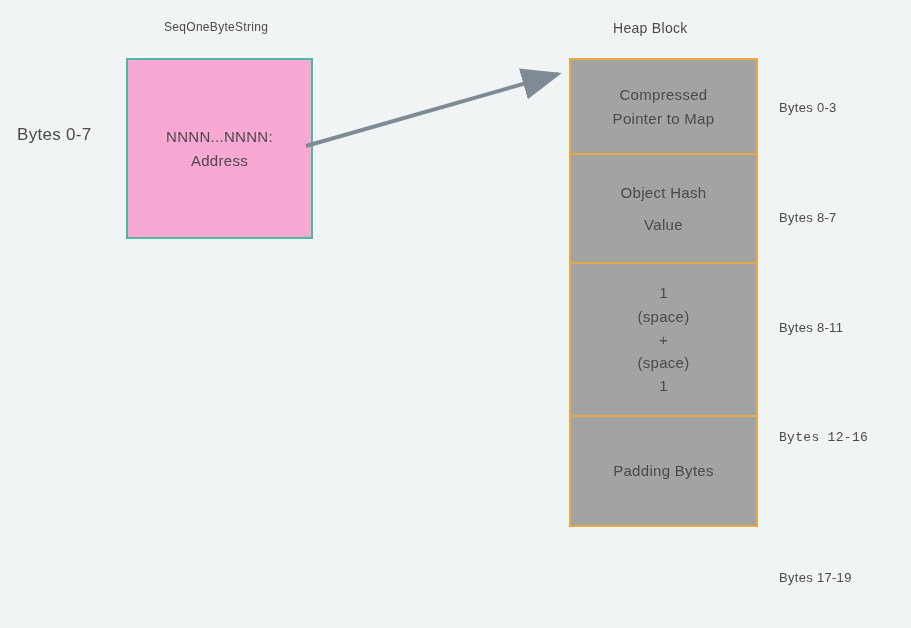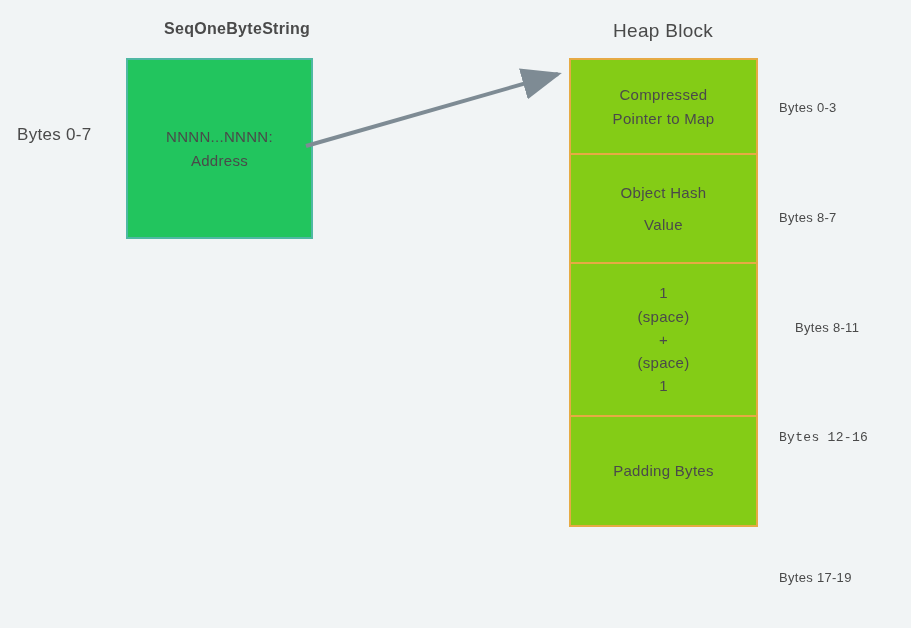--- a/index.html
+++ b/index.html
@@ -12,67 +12,67 @@
       height: 628px;
       background: #f1f4f5;
       font-family: -apple-system, BlinkMacSystemFont, "Segoe UI", Helvetica, Arial, sans-serif;
       position: relative;
       color: #4a4a4a;
     }
     .title-left {
       position: absolute;
       left: 164px;
       top: 20px;
-      font-size: 16px;
-      font-weight: 700;
+      font-size: 12px;
+      font-weight: 400;
       letter-spacing: 0.3px;
     }
     .title-right {
       position: absolute;
       left: 613px;
       top: 20px;
-      font-size: 19px;
+      font-size: 14px;
       font-weight: 500;
       letter-spacing: 0.3px;
     }
     .label-left-1 {
       position: absolute;
       left: 17px;
       top: 125px;
       font-size: 17px;
       font-weight: 400;
       letter-spacing: 0.3px;
     }
     .box-left {
       position: absolute;
       left: 126px;
       top: 58px;
       width: 187px;
       height: 181px;
-      background: #22c55e;
+      background: #f9a8d4;
       border: 2px solid #4fb8a3;
       display: flex;
       flex-direction: column;
       align-items: center;
       justify-content: center;
       text-align: center;
       font-size: 15px;
       line-height: 1.6;
       letter-spacing: 0.3px;
       color: #4a4a4a;
     }
     .heap-block {
       position: absolute;
       left: 569px;
       top: 58px;
       width: 189px;
     }
     .cell {
       border: 2px solid #e6aa44;
-      background: #84cc16;
+      background: #a3a3a3;
       display: flex;
       flex-direction: column;
       align-items: center;
       justify-content: center;
       text-align: right;
       font-size: 15px;
       line-height: 1.55;
       letter-spacing: 0.3px;
       color: #4a4a4a;
       margin-top: -2px;
@@ -85,21 +85,21 @@
     .c4 { height: 112px; }
 
     .right-labels {
       position: absolute;
       left: 779px;
       font-size: 13px;
       letter-spacing: 0.3px;
     }
     .rl0 { top: 100px; }
     .rl1 { top: 210px; }
-    .rl2 { top: 320px; margin-left: 16px; }
+    .rl2 { top: 320px; }
     .rl3 { top: 430px; font-family: Liberation Mono, monospace; }
     .rl4 { top: 570px; }
 
     .arrow-svg {
       position: absolute;
       left: 300px;
       top: 50px;
       pointer-events: none;
     }
   </style>

